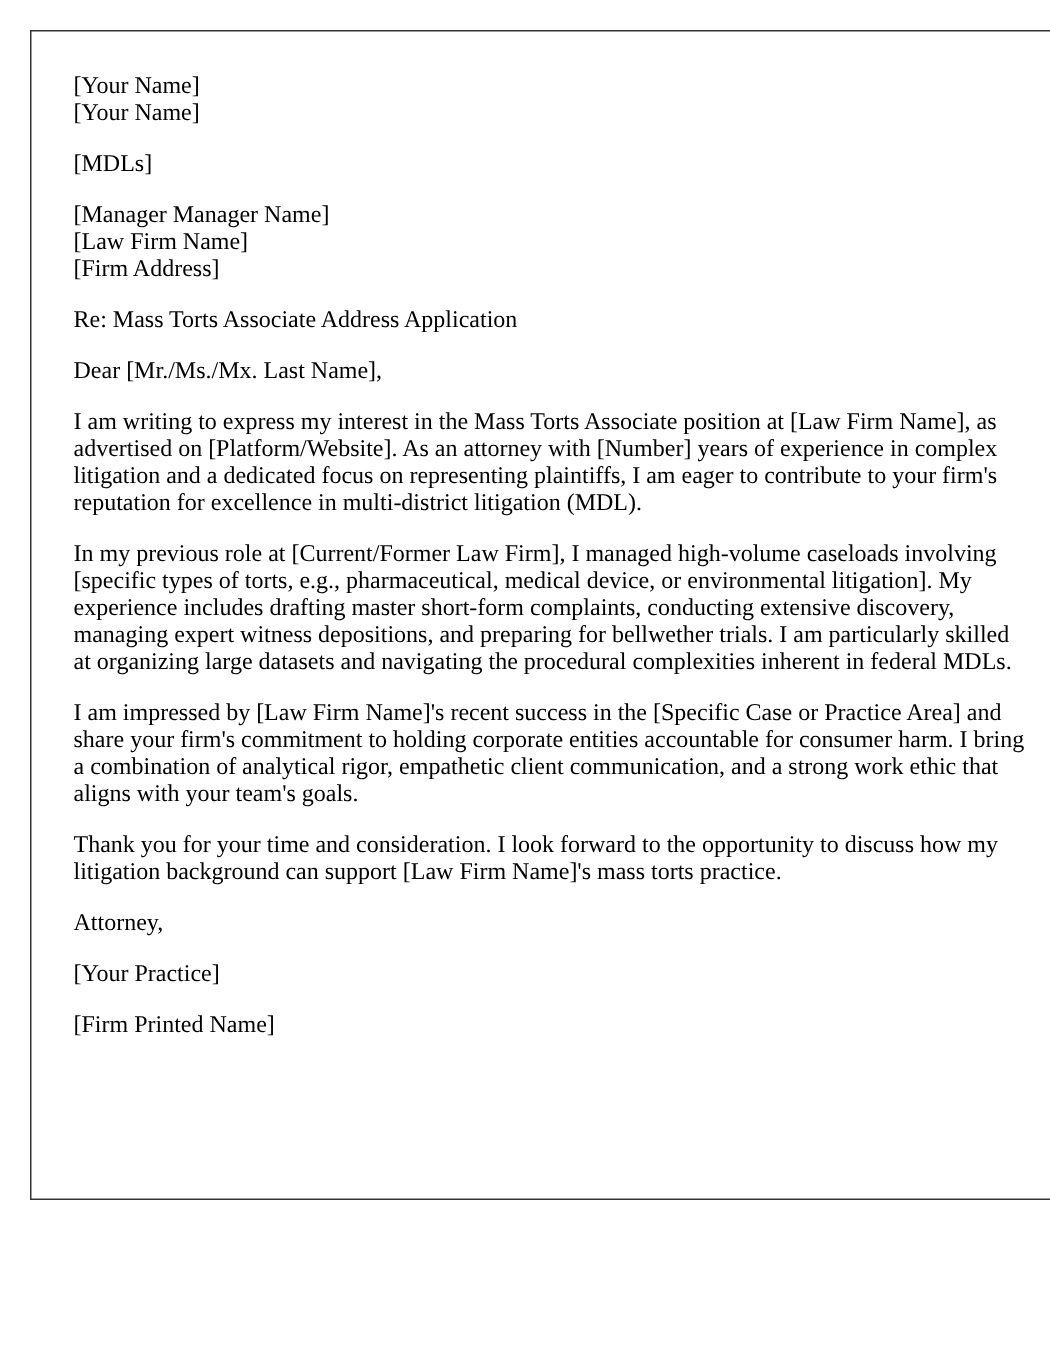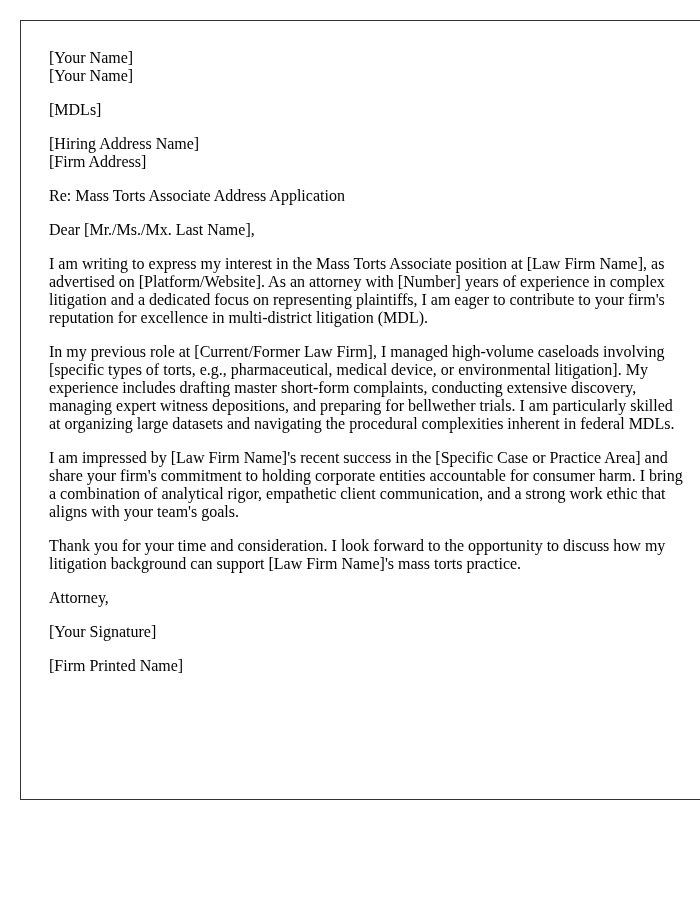--- a/index.html
+++ b/index.html
@@ -41,28 +41,29 @@
 
 <div class="letter">
   <div class="block">
     <div>[Your Name]</div>
     <div>[Your Name]</div>
   </div>
 
   <p>[MDLs]</p>
 
   <div class="block">
-    <div>[Hiring Address Name]</div>
+    <div>[Manager Manager Name]</div>
+    <div>[Law Firm Name]</div>
     <div>[Firm Address]</div>
   </div>
 
   <p>Re: Mass Torts Associate Address Application</p>
   <p>Dear [Mr./Ms./Mx. Last Name],</p>
 
   <p>I am writing to express my interest in the Mass Torts Associate position at [Law Firm Name], as advertised on [Platform/Website]. As an attorney with [Number] years of experience in complex litigation and a dedicated focus on representing plaintiffs, I am eager to contribute to your firm's reputation for excellence in multi-district litigation (MDL).</p>
   <p>In my previous role at [Current/Former Law Firm], I managed high-volume caseloads involving [specific types of torts, e.g., pharmaceutical, medical device, or environmental litigation]. My experience includes drafting master short-form complaints, conducting extensive discovery, managing expert witness depositions, and preparing for bellwether trials. I am particularly skilled at organizing large datasets and navigating the procedural complexities inherent in federal MDLs.</p>
   <p>I am impressed by [Law Firm Name]'s recent success in the [Specific Case or Practice Area] and share your firm's commitment to holding corporate entities accountable for consumer harm. I bring a combination of analytical rigor, empathetic client communication, and a strong work ethic that aligns with your team's goals.</p>
   <p>Thank you for your time and consideration. I look forward to the opportunity to discuss how my litigation background can support [Law Firm Name]'s mass torts practice.</p>
 
   <p>Attorney,</p>
-  <p>[Your Signature]</p>
+  <p>[Your Practice]</p>
   <p>[Firm Printed Name]</p>
 </div>
 
 </body></html>

